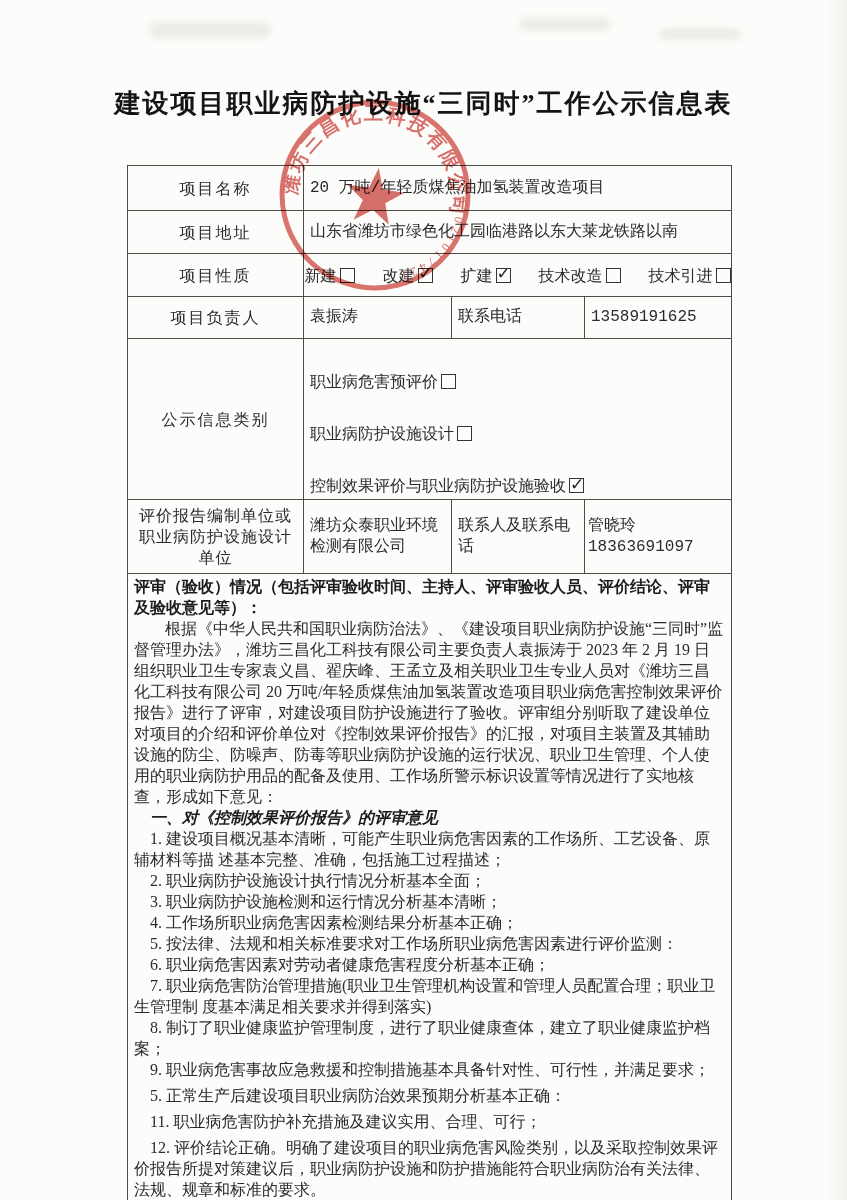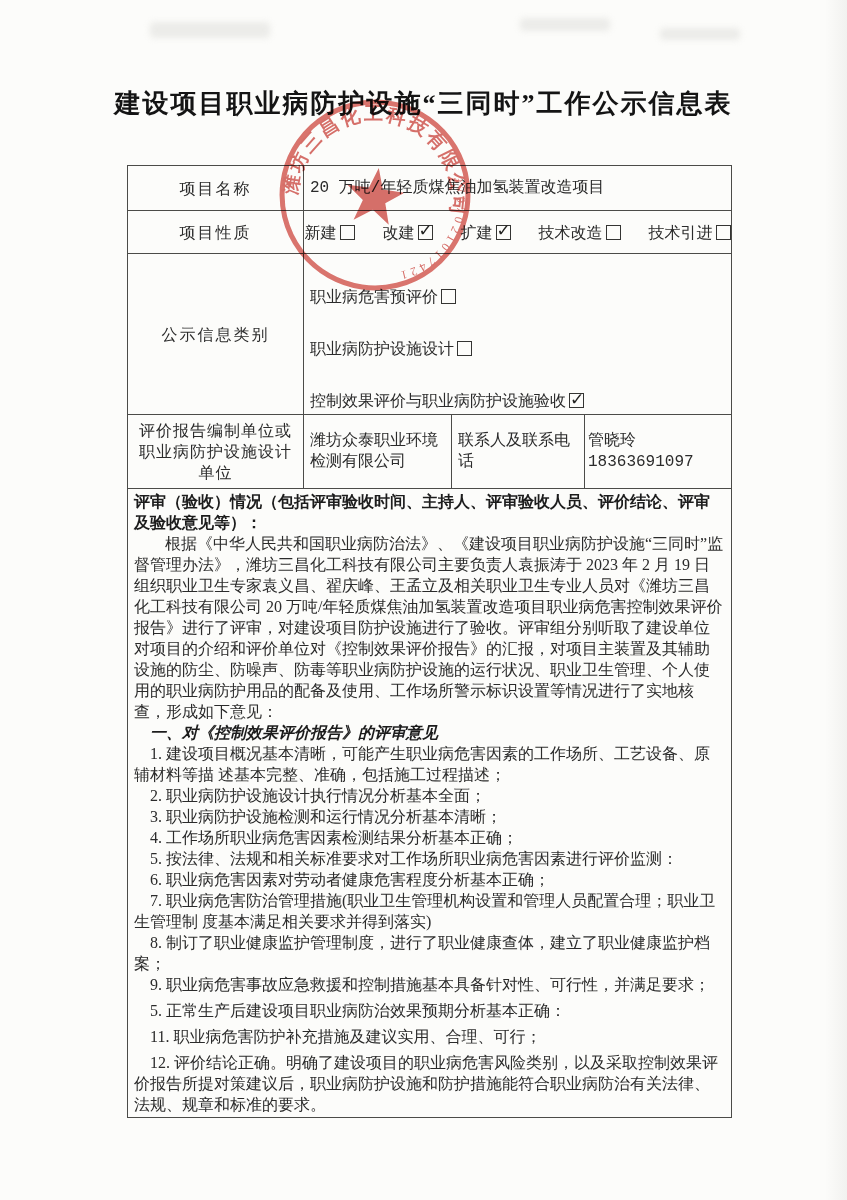--- a/index.html
+++ b/index.html
@@ -77,34 +77,44 @@
         <col style="width:133px">
         <col style="width:147px">
       </colgroup>
 
     <tbody>
         <tr>
       <td class="lab" style="height:45px">项目名称</td>
       <td colspan="3" class="val-center">20 万吨/年轻质煤焦油加氢装置改造项目</td>
     </tr>
 
+    <tr>
+      <td class="lab" style="height:43px">项目地址</td>
+      <td colspan="3" class="val-center">山东省潍坊市绿色化工园临港路以东大莱龙铁路以南</td>
+    </tr>
 
     <tr>
       <td class="lab" style="height:43px">项目性质</td>
       <td colspan="3">
         <div class="nature-line">
           <span class="opt"><span>新建</span><span class="box"></span></span>
           <span class="opt"><span>改建</span><span class="box checked"></span></span>
           <span class="opt"><span>扩建</span><span class="box checked"></span></span>
           <span class="opt"><span>技术改造</span><span class="box"></span></span>
           <span class="opt"><span>技术引进</span><span class="box"></span></span>
         </div>
       </td>
     </tr>
 
+    <tr>
+      <td class="lab" style="height:42px">项目负责人</td>
+      <td class="val-center">袁振涛</td>
+      <td class="val-center">联系电话</td>
+      <td class="val-center">13589191625</td>
+    </tr>
 
     <tr>
       <td class="lab" style="height:70px">公示信息类别</td>
       <td colspan="3" class="cat-cell">
         <div class="cat-line"><span>职业病危害预评价</span><span class="box"></span></div>
         <div class="cat-line"><span>职业病防护设施设计</span><span class="box"></span></div>
         <div class="cat-line"><span>控制效果评价与职业病防护设施验收</span><span class="box checked"></span></div>
       </td>
     </tr>
 

